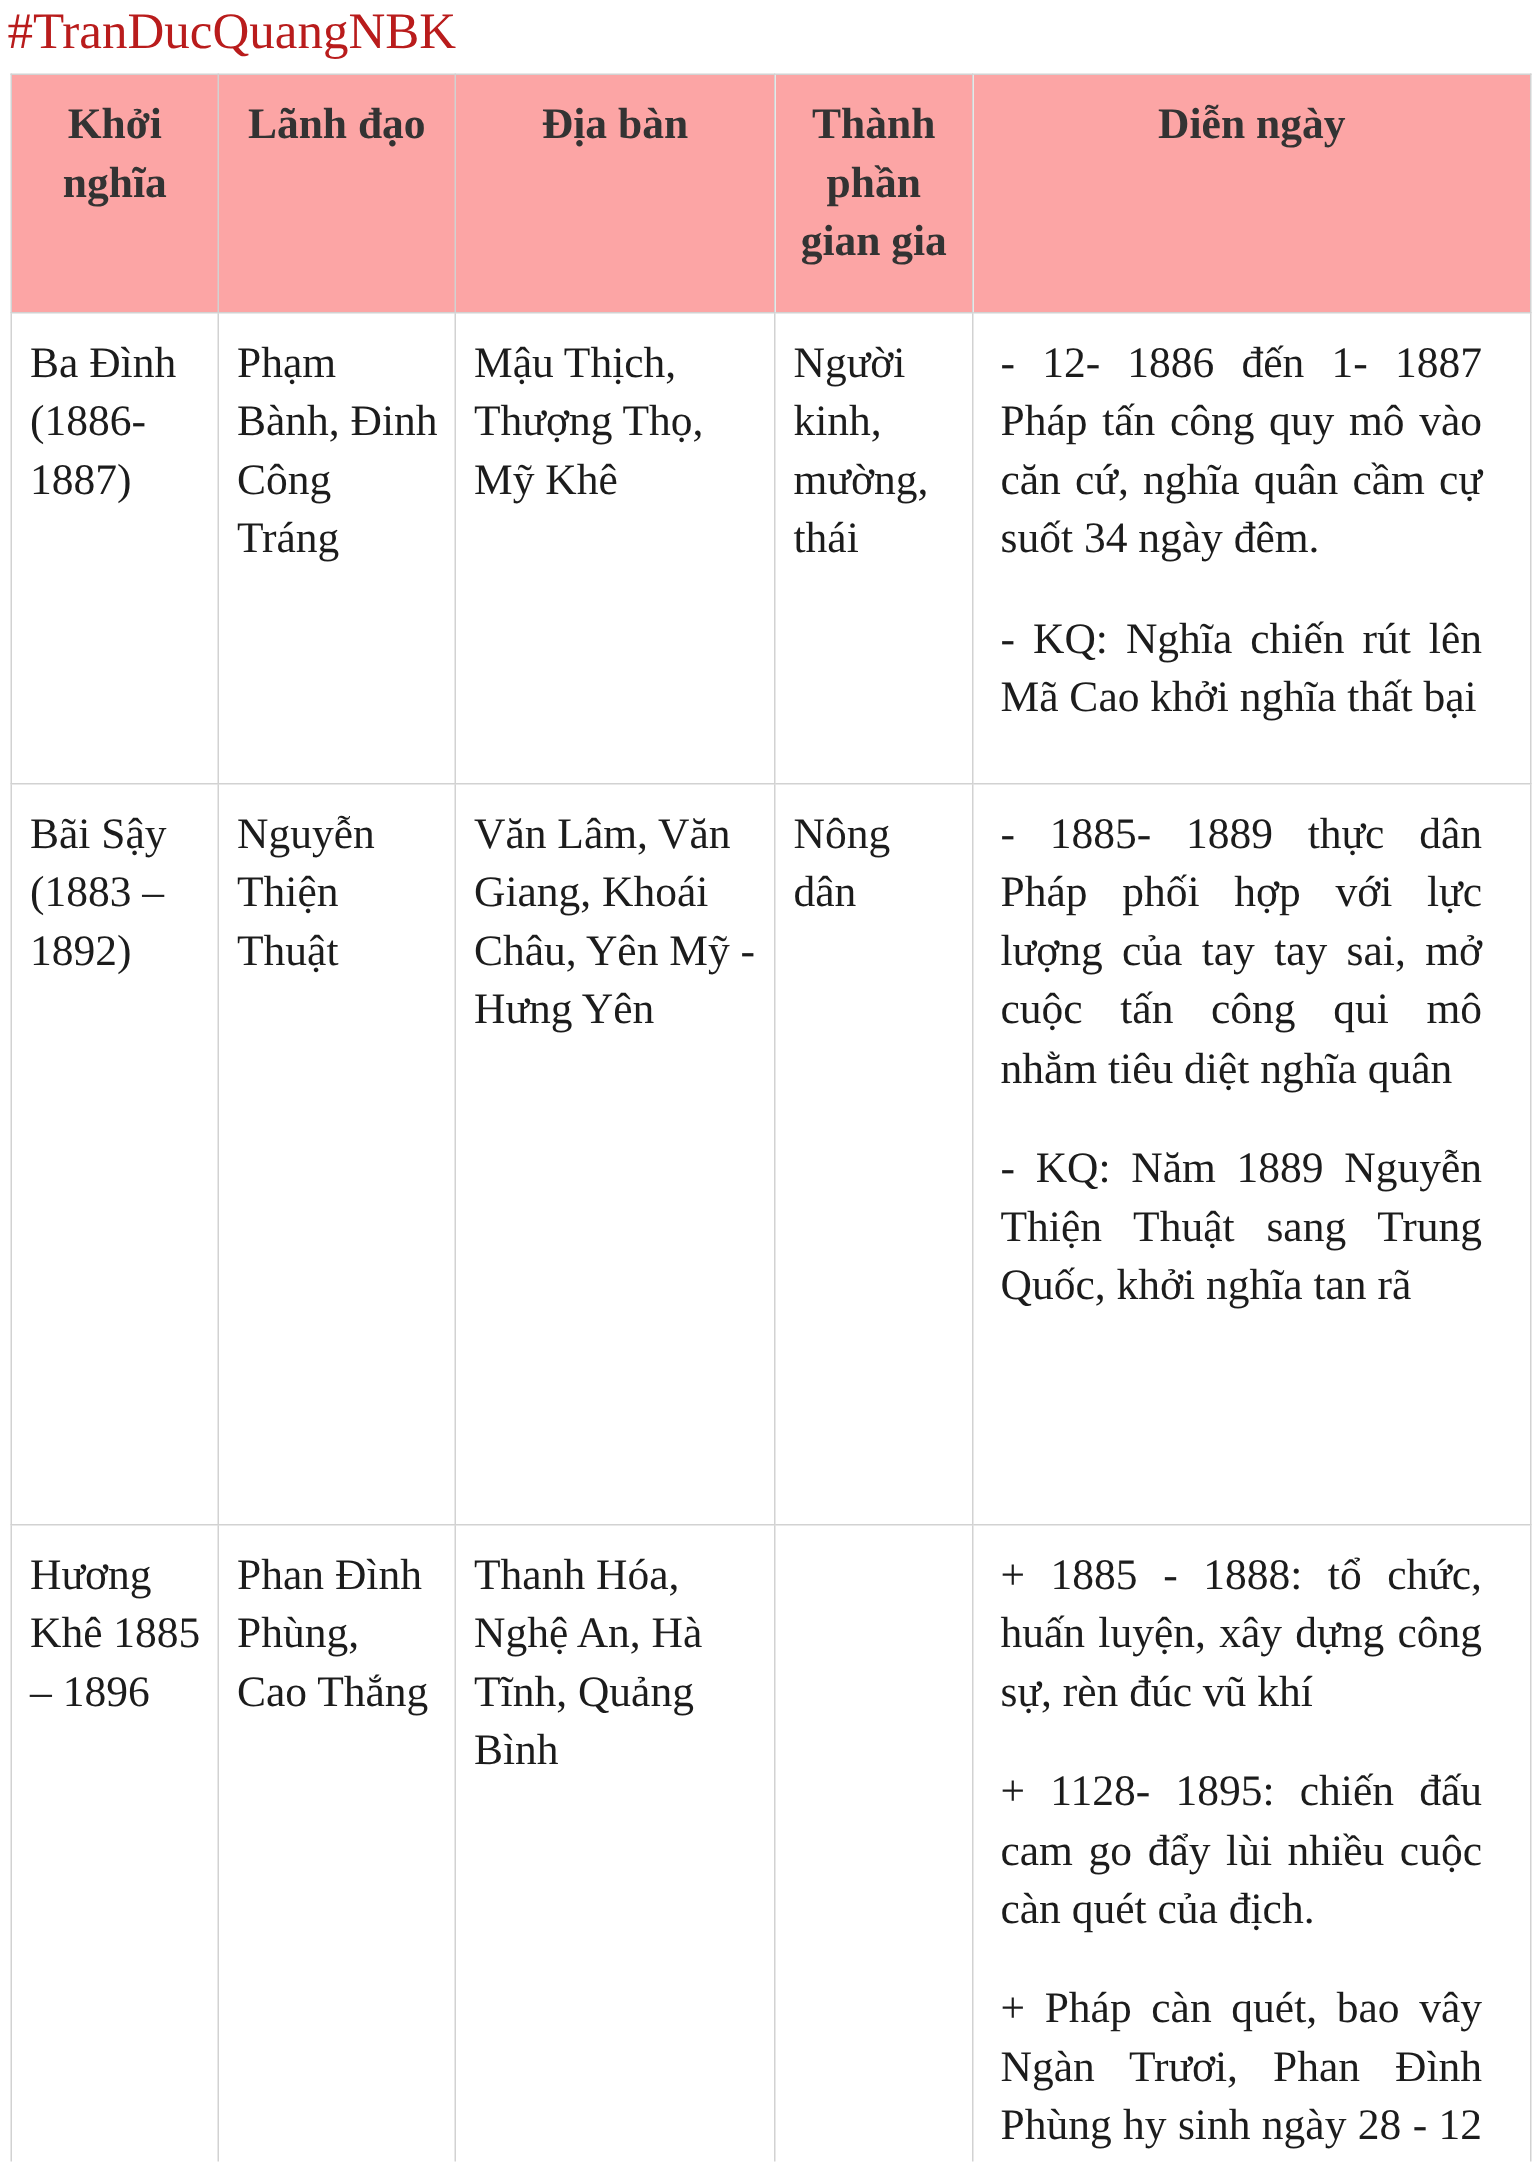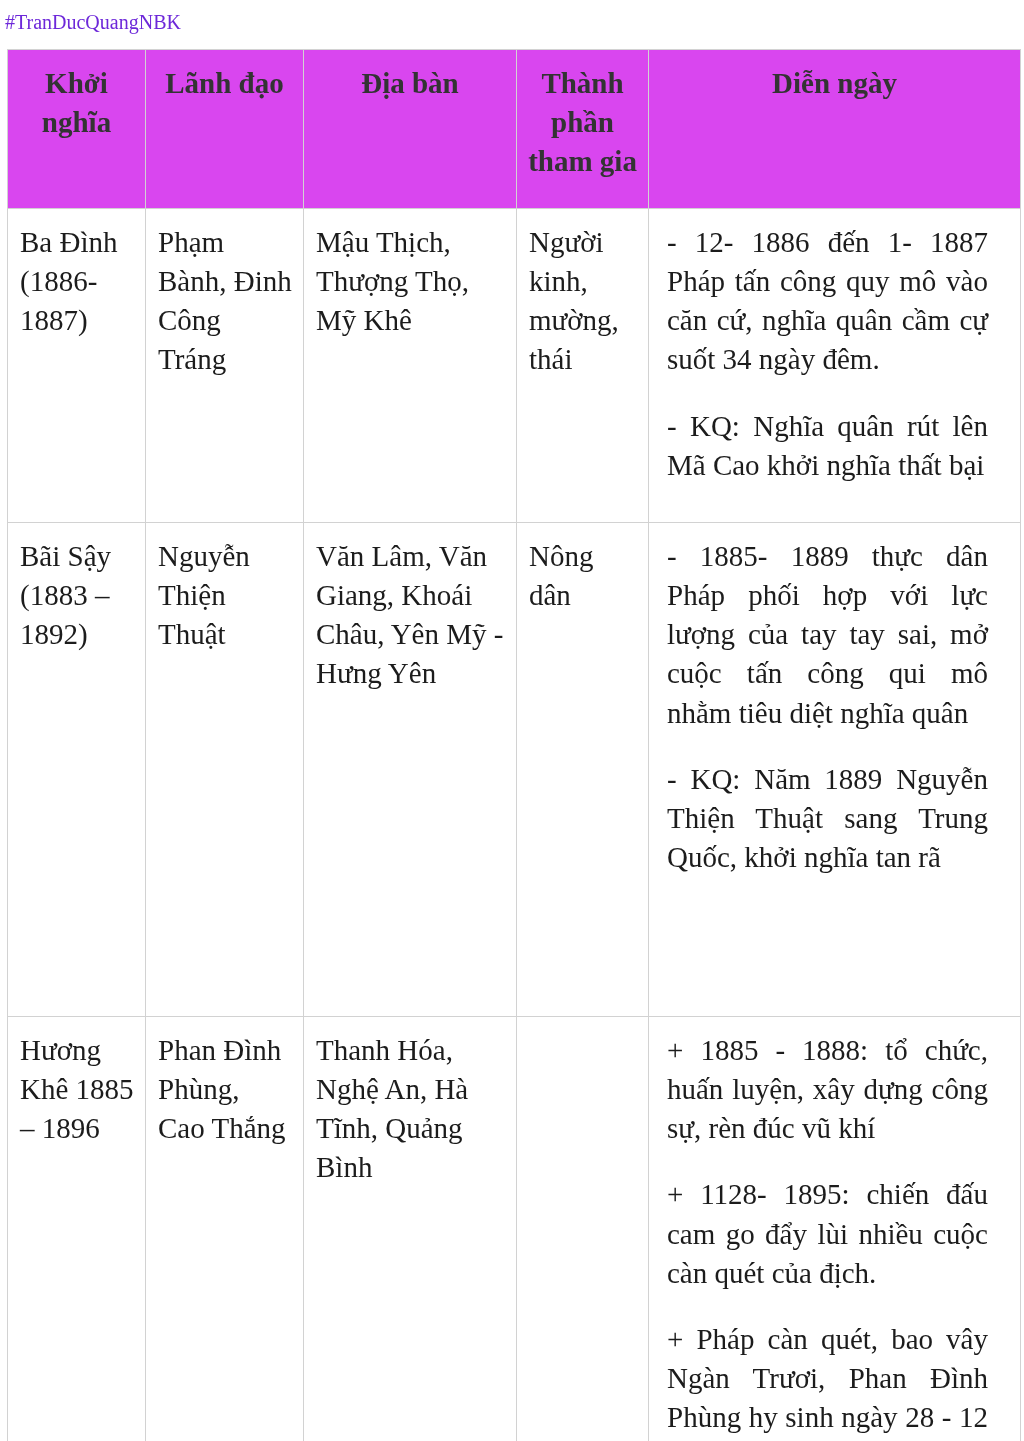--- a/index.html
+++ b/index.html
@@ -11,44 +11,44 @@
     width: 1024px;
     height: 1441px;
     font-family: "Liberation Serif", "DejaVu Serif", serif;
     color: #1c1c1c;
     overflow: hidden;
   }
   .page {
     padding-top: 3px;
   }
   .hashtag {
-    font-size: 20px;
+    font-size: 34px;
     line-height: 38px;
     margin: 0 0 8px 5px;
-    color: #6d28d9;
+    color: #b91c1c;
   }
   table.uprisings {
     border-collapse: collapse;
     table-layout: fixed;
     width: 1013px;
     margin-left: 7px;
     font-size: 29px;
     line-height: 1.35;
   }
   th, td {
     border: 1px solid #d2d2d2;
     vertical-align: top;
     overflow: hidden;
   }
   thead tr { height: 159px; }
   tr.row-0 { height: 314px; }
   tr.row-1 { height: 494px; }
   tr.row-2 { height: 525px; }
   th {
-    background: #d946ef;
+    background: #fca5a5;
     color: #333333;
     font-weight: bold;
     text-align: center;
     padding: 14px 8px 8px 8px;
   }
   td {
     background: #ffffff;
     text-align: left;
     padding: 14px 10px 10px 12px;
     font-family: Liberation Serif, serif;
@@ -76,33 +76,33 @@
       <col style="width:158px">
       <col style="width:213px">
       <col style="width:132px">
       <col style="width:372px">
     </colgroup>
     <thead>
       <tr>
         <th>Khởi nghĩa</th>
         <th>Lãnh đạo</th>
         <th>Địa bàn</th>
-        <th>Thành phần tham gia</th>
+        <th>Thành phần gian gia</th>
         <th>Diễn ngày</th>
       </tr>
     </thead>
     <tbody>
       <tr class="row-0">
         <td class="c1">Ba Đình (1886- 1887)</td>
         <td class="c2">Phạm Bành, Đinh Công Tráng</td>
         <td class="c3">Mậu Thịch, Thượng Thọ, Mỹ Khê</td>
         <td class="c4">Người kinh, mường, thái</td>
         <td class="c5">
           <p>- 12- 1886 đến 1- 1887 Pháp tấn công quy mô vào căn cứ, nghĩa quân cầm cự suốt 34 ngày đêm.</p>
-          <p>- KQ: Nghĩa quân rút lên Mã Cao khởi nghĩa thất bại</p>
+          <p>- KQ: Nghĩa chiến rút lên Mã Cao khởi nghĩa thất bại</p>
         </td>
       </tr>
       <tr class="row-1">
         <td class="c1">Bãi Sậy (1883 – 1892)</td>
         <td class="c2">Nguyễn Thiện Thuật</td>
         <td class="c3">Văn Lâm, Văn Giang, Khoái Châu, Yên Mỹ - Hưng Yên</td>
         <td class="c4">Nông dân</td>
         <td class="c5">
           <p>- 1885- 1889 thực dân Pháp phối hợp với lực lượng của tay tay sai, mở cuộc tấn công qui mô nhằm tiêu diệt nghĩa quân</p>
           <p>- KQ: Năm 1889 Nguyễn Thiện Thuật sang Trung Quốc, khởi nghĩa tan rã</p>

